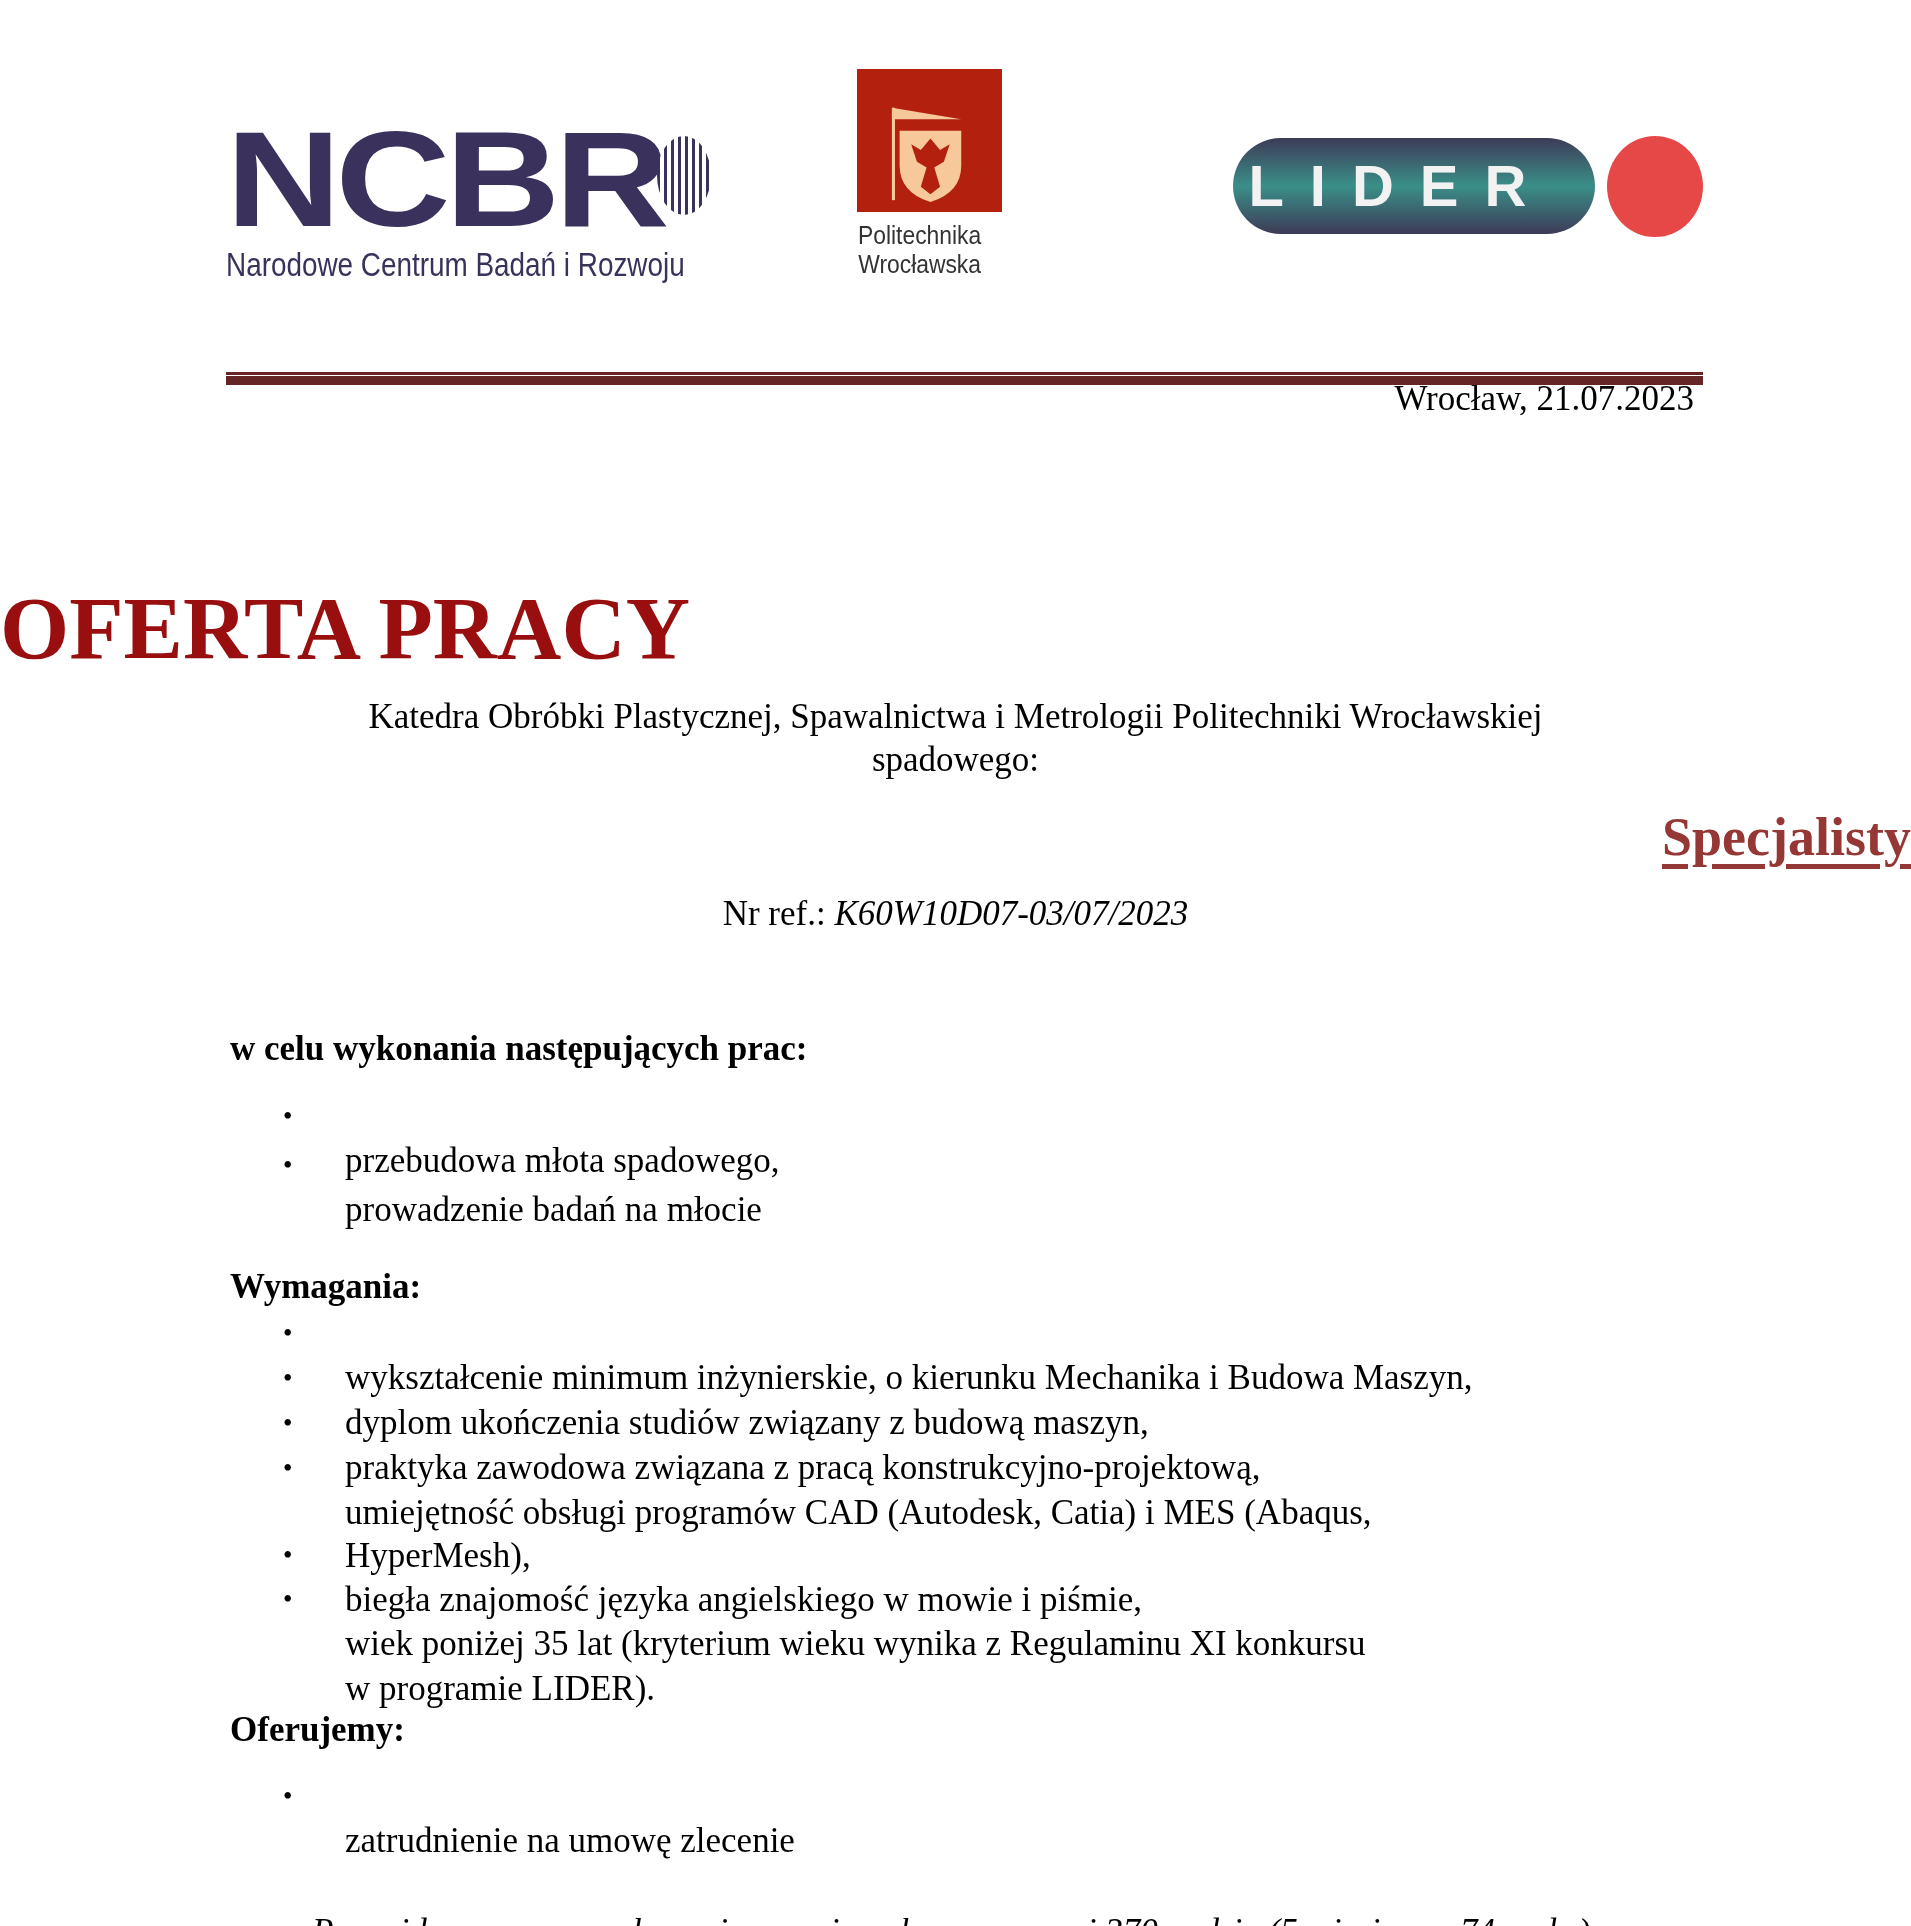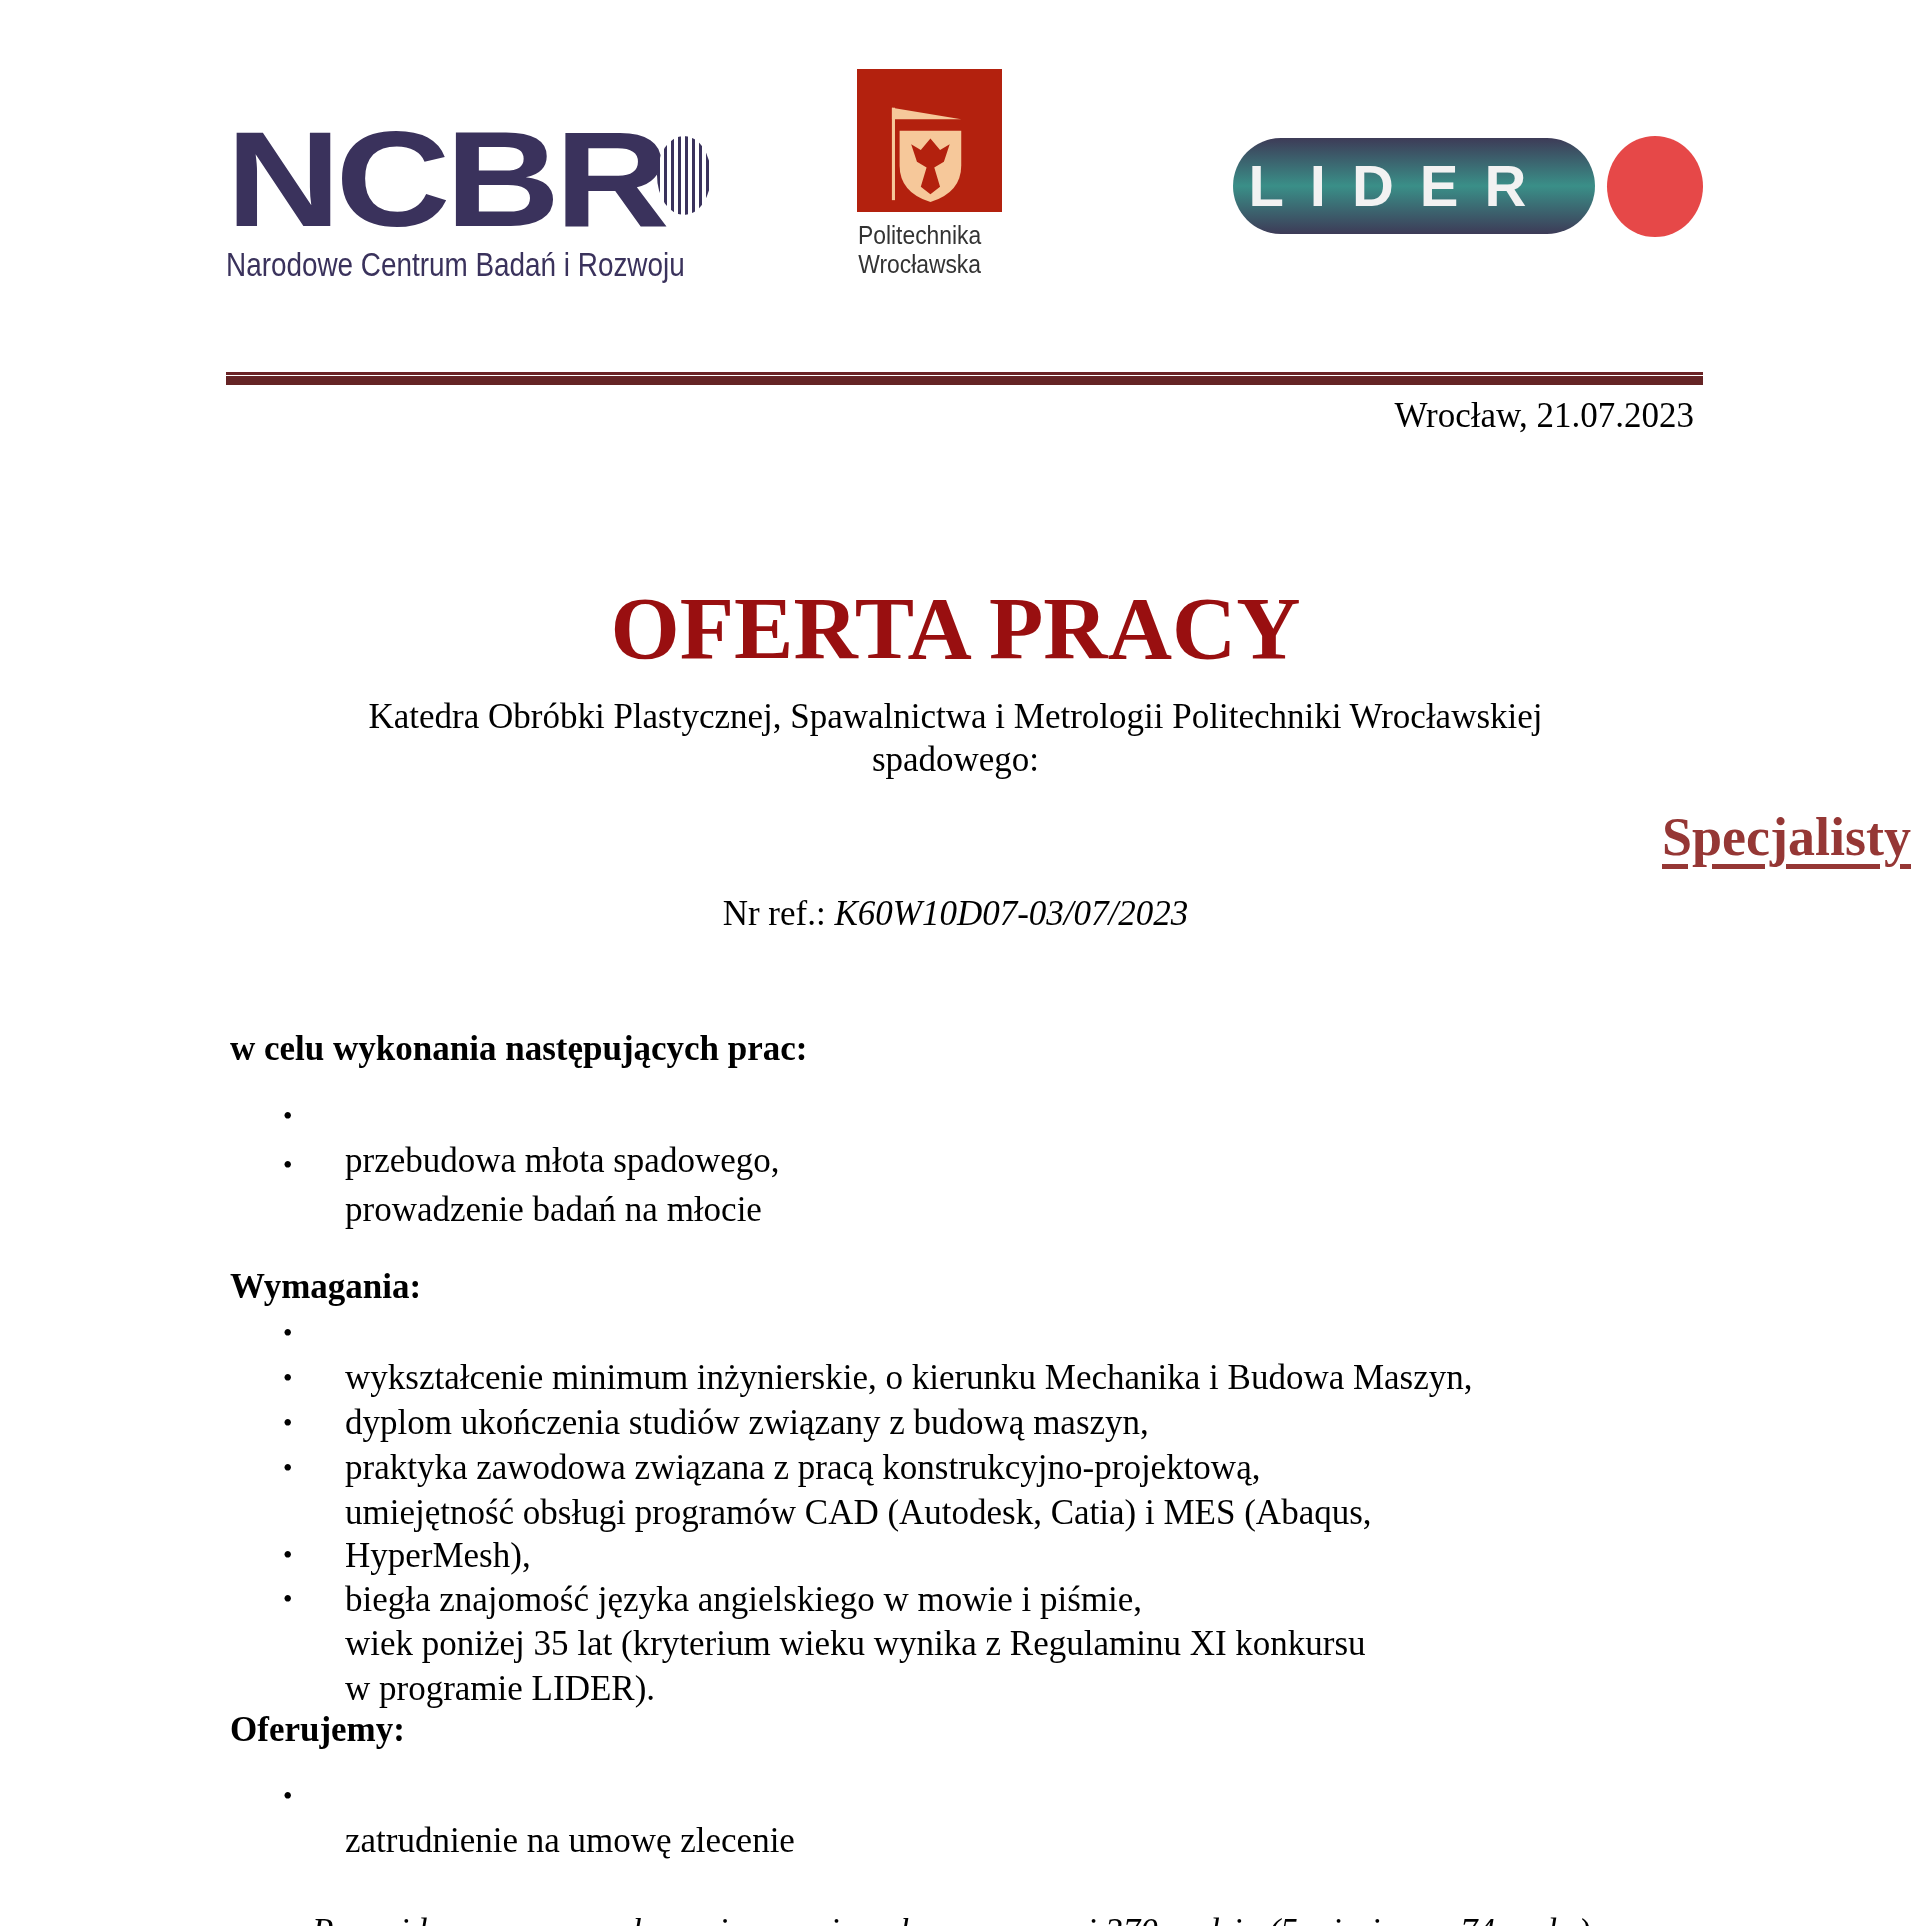--- a/index.html
+++ b/index.html
@@ -17,22 +17,22 @@
   .pwr-name { position:absolute; left:0.8px; top:152px; font-family:"Liberation Sans", sans-serif; font-size:25.4px; line-height:29px; color:#333; transform:scaleX(0.9); transform-origin:left top; }
   #lider { left:1233px; top:136px; width:472px; height:101px; }
   .lider-pill { position:absolute; left:0; top:2.3px; width:362px; height:96px; border-radius:48px;
      background:linear-gradient(180deg,#3d3b57 0%,#3a8f88 50%,#3d3b57 100%); }
   .lider-text { position:absolute; left:0; top:2.3px; width:362px; height:96px; line-height:96px; font-family:"Liberation Sans", sans-serif; font-weight:bold; font-size:58px; color:#f2f2f2; letter-spacing:26px; text-indent:15.4px; }
   .lider-dot { position:absolute; left:374px; top:0; width:96px; height:101px; border-radius:50%; background:#e64848; }
   
   .rule-thin { left:226px; top:372px; width:1477px; height:2.7px; background:#6b2426; }
   .rule-thick { left:226px; top:376px; width:1477px; height:9.2px; background:#652425; }
   
-  .date { right:217px; top:396px; font-size:35px; }
-  .title { left:0; width:1911px; text-align:center; top:578px; font-size:89px; font-weight:bold; color:#990f10; line-height:100px; }
+  .date { right:217px; top:379px; font-size:35px; }
+  .title { left:0; width:1911px; top:578px; font-size:89px; font-weight:bold; color:#990f10; line-height:100px; }
   .center { left:0; width:1911px; text-align:center; font-size:35px; line-height:42px; }
   .spec { font-size:54px; font-weight:bold; color:#953735; text-decoration:underline; text-decoration-thickness:5.4px; text-underline-offset:8.5px; }
   .ital { font-style:italic; }
   .h { left:230px; font-size:35px; font-weight:bold; }
   .li { left:283px; font-size:35px; line-height:45px; }
   .li .bullet { position:absolute; left:0; top:0; font-size:27px; }
   .li .txt { position:absolute; left:62px; top:0; white-space:nowrap;margin-top:44px; }
 </style>
 </head>
 <body>

